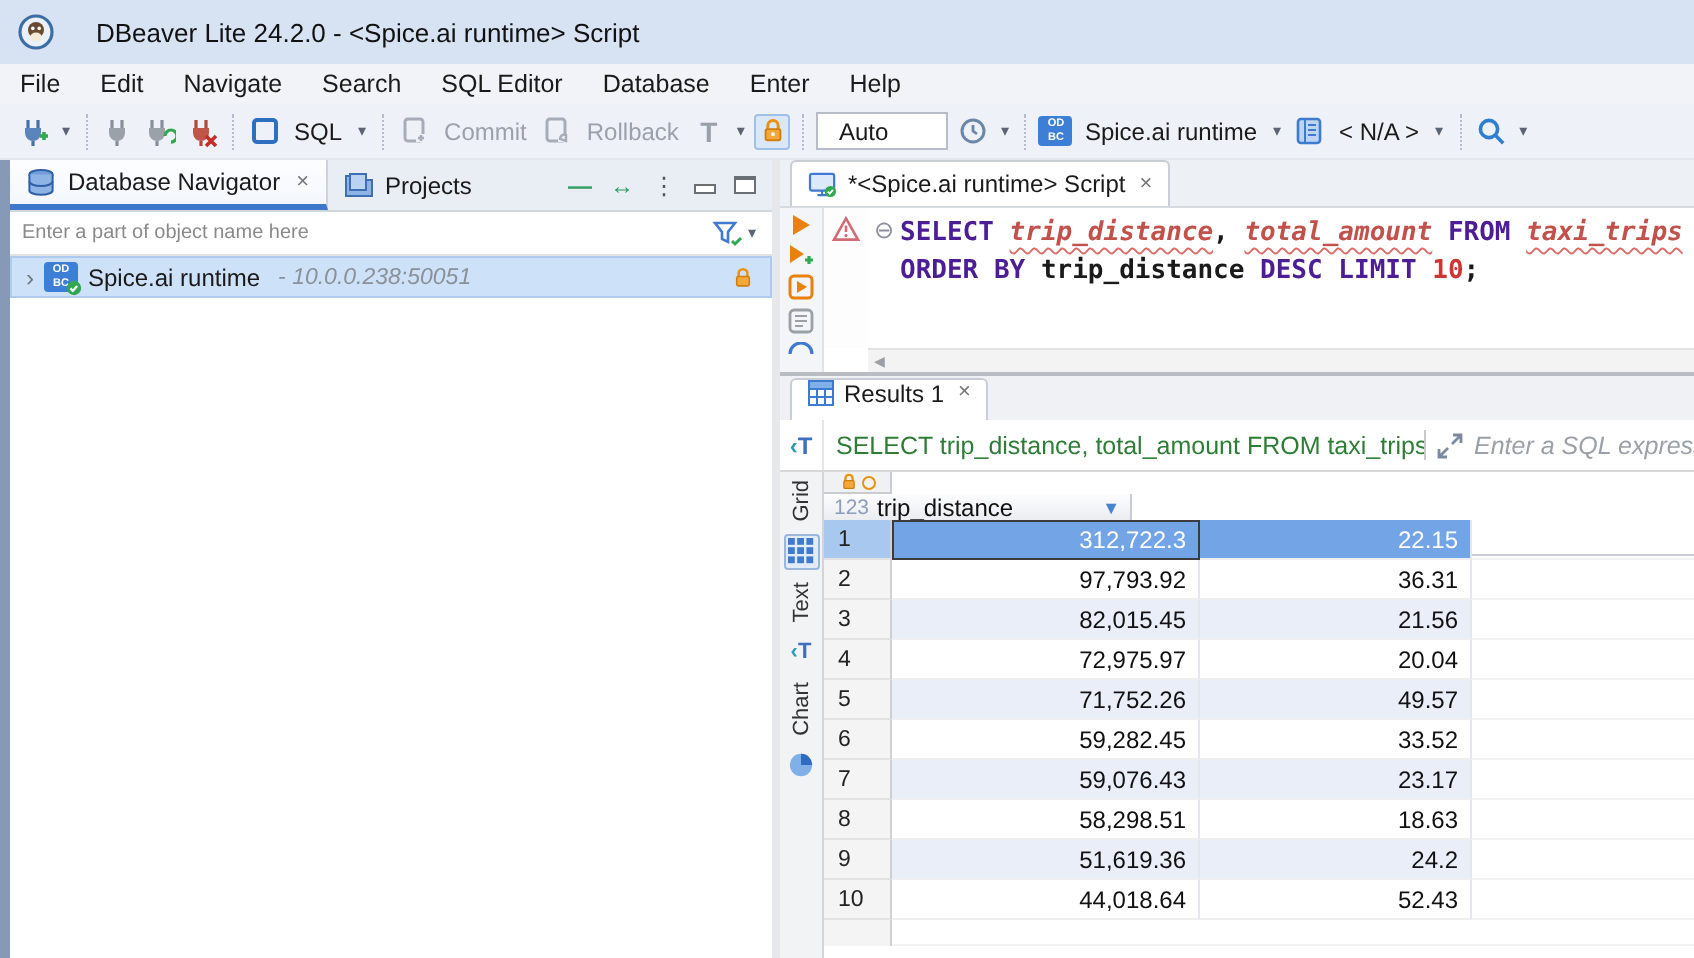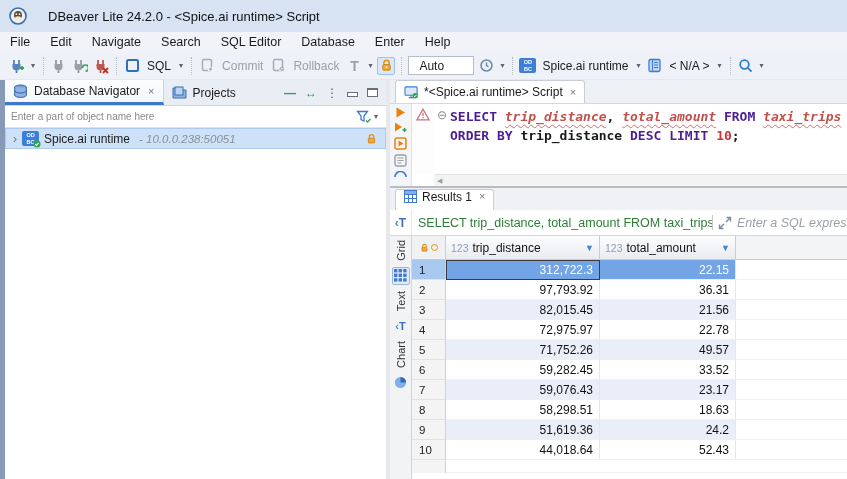--- a/index.html
+++ b/index.html
@@ -100,21 +100,21 @@
   .grid-zone { flex:1; display:flex; overflow:hidden; }
   .side-tabs { width:22px; background:#f2f3f5; border-right:1px solid #d4d4d4; display:flex; flex-direction:column;
                align-items:center; padding-top:4px; gap:6px; }
   .vlabel { writing-mode:vertical-rl; transform:rotate(180deg); font-size:11px; color:#333; }
   .side-icon-box { width:18px; height:18px; display:flex; align-items:center; justify-content:center; }
   .side-icon-box.selected { background:#e2ecf9; border:1px solid #9ab6dd; border-radius:2px; }
   .st-bracket { color:#2e9bb0; font-weight:bold; font-size:11px; }
   .st-t { color:#3f6fc0; font-weight:bold; font-size:11px; }
 
   .grid { flex:1; position:relative; overflow:hidden; font-size:12px; }
-  .g-header { height:24px; display:flex; }
+  .g-header { height:24px; display:flex;flex-direction:column; }
   .g-corner { width:34px; background:#f0f1f3; border-right:1px solid #c8ccd2; border-bottom:1px solid #c8ccd2;
               display:flex; align-items:center; justify-content:center; gap:2px; }
   .ring { width:7px; height:7px; border:1.4px solid #e8920c; border-radius:50%; }
   .g-hcell { display:flex; align-items:center; padding:0 5px; background:linear-gradient(#fdfdfe,#e9ebf0);
              border-right:1px solid #c9ccd4; border-bottom:1px solid #c9ccd4; }
   .g-hcell .ctype { color:#8a9dbb; font-size:10.5px; margin-right:4px; }
   .g-hcell .cname { color:#111; }
   .g-hcell .sort { margin-left:auto; color:#4583cf; font-size:9px; padding-left:6px; }
   .g-hfill { flex:1; background:#f3f4f6; border-bottom:1px solid #c9ccd4; }
   .col-c1 { width:154px; } .col-c2 { width:136px; }
@@ -489,21 +489,21 @@
               </div>
               <div class="g-row alt">
                 <div class="g-num">3</div>
                 <div class="g-cell col-c1">82,015.45</div>
                 <div class="g-cell col-c2">21.56</div>
                 <div class="g-fill"></div>
               </div>
               <div class="g-row">
                 <div class="g-num">4</div>
                 <div class="g-cell col-c1">72,975.97</div>
-                <div class="g-cell col-c2">22.78</div>
+                <div class="g-cell col-c2">20.04</div>
                 <div class="g-fill"></div>
               </div>
               <div class="g-row alt">
                 <div class="g-num">5</div>
                 <div class="g-cell col-c1">71,752.26</div>
                 <div class="g-cell col-c2">49.57</div>
                 <div class="g-fill"></div>
               </div>
               <div class="g-row">
                 <div class="g-num">6</div>

